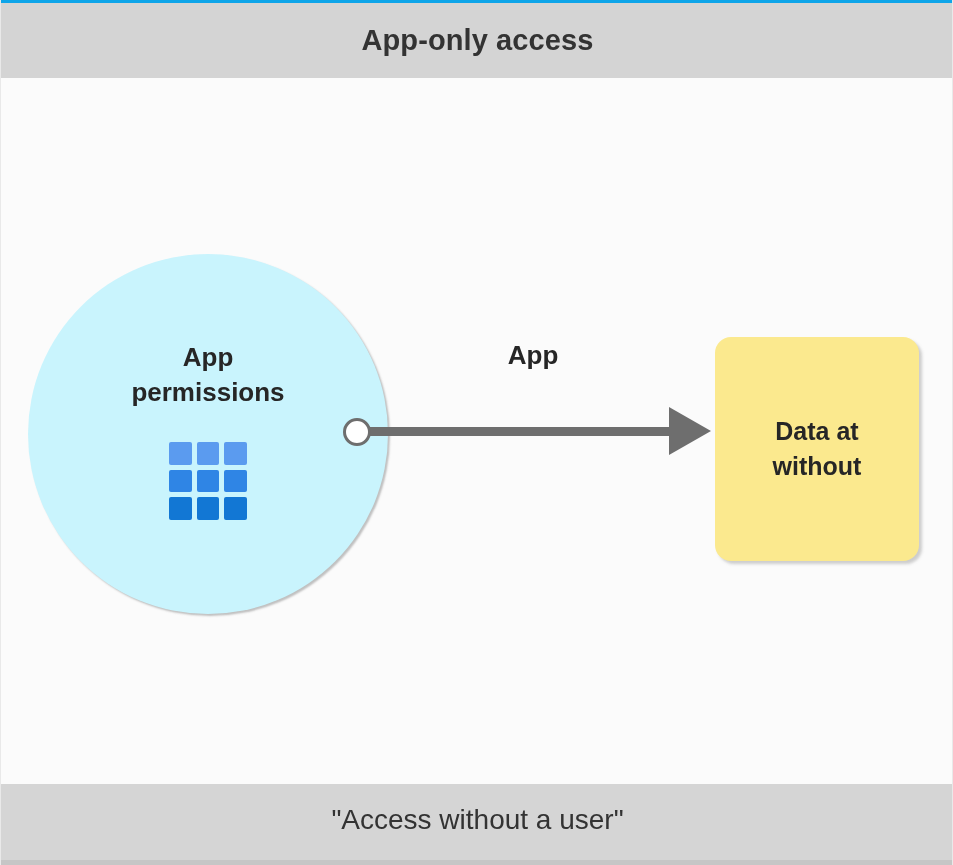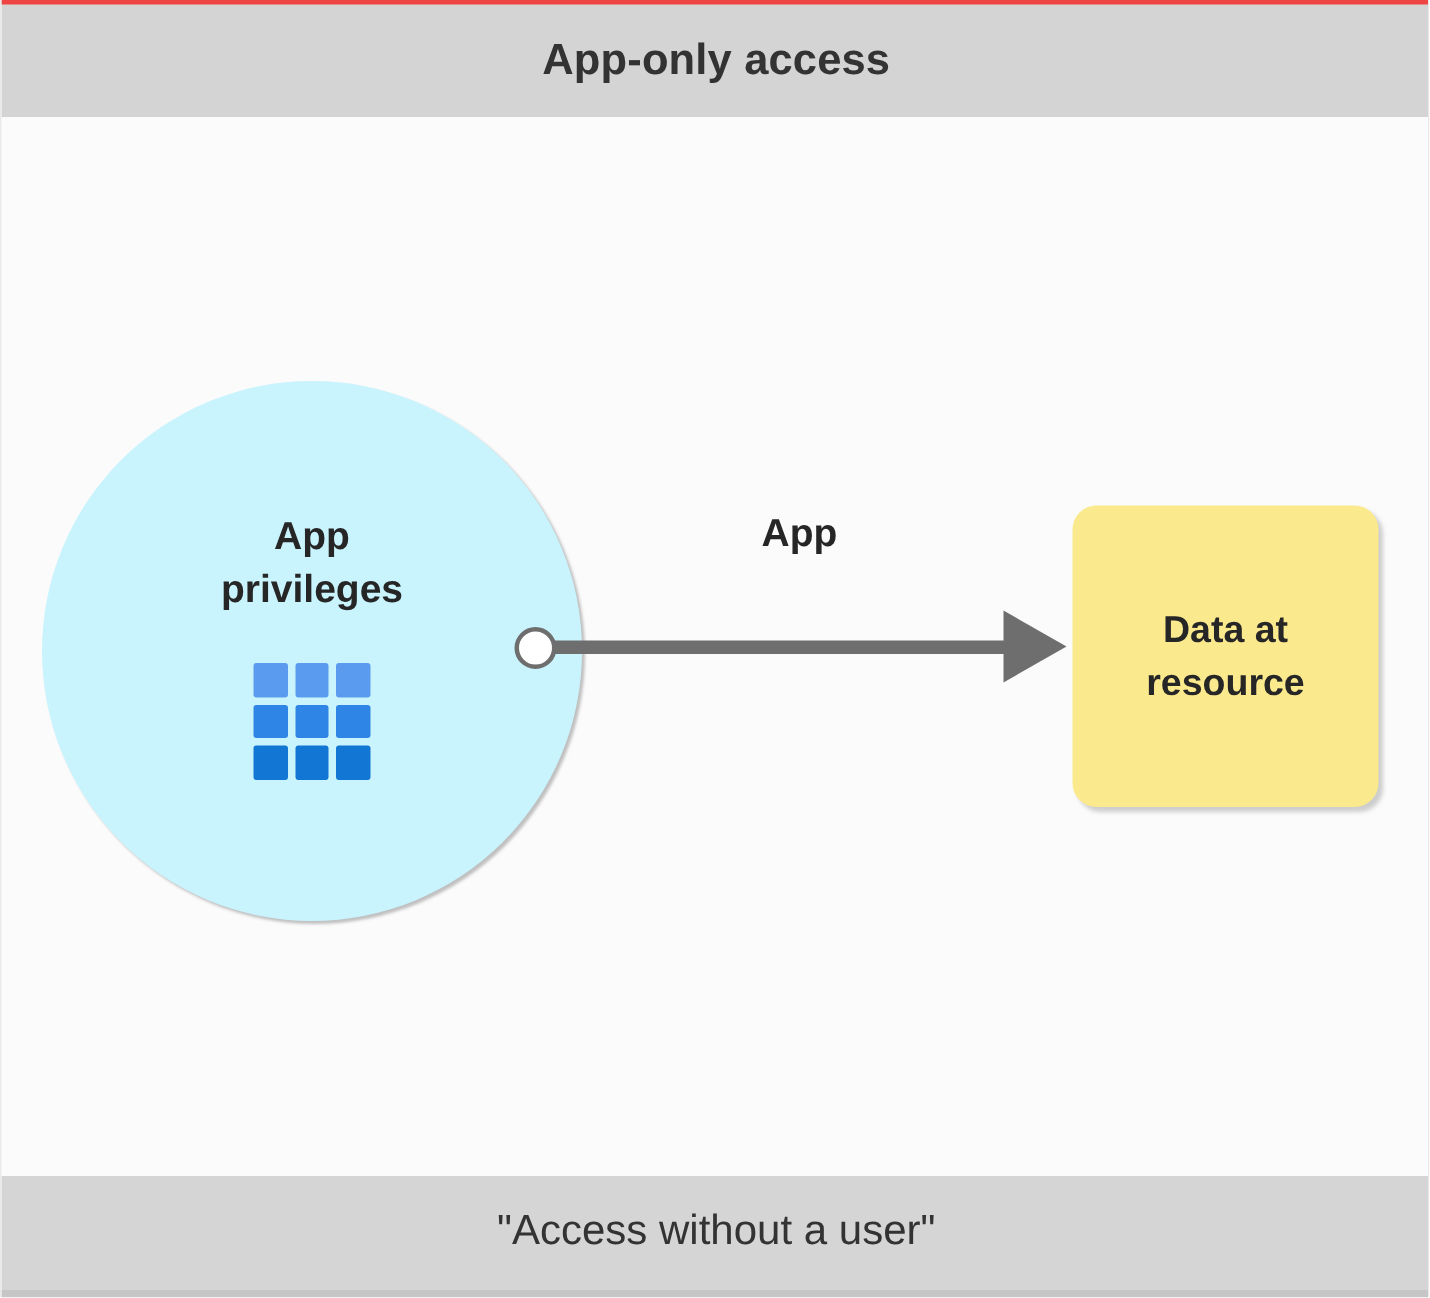--- a/index.html
+++ b/index.html
@@ -27,21 +27,21 @@
     position: absolute;
     left: 0;
     top: 0;
     width: 953px;
     height: 78px;
     background: #d4d4d4;
     display: flex;
     align-items: center;
     justify-content: center;
     box-sizing: border-box;
-    border-top: 3px solid #ef4444;
+    border-top: 3px solid #0ea5e9;
   }
   .band-header .title {
     font-size: 29px;
     font-weight: bold;
     color: #333333;
     letter-spacing: 0.1px;
   }
 
   
   .band-footer {
@@ -163,21 +163,21 @@
     color: #262626;
     line-height: 1.35;
   }
 
   
   .resource-box {
     position: absolute;
     left: 714px;
     top: 337px;
     width: 204px;
-    height: 201px;
+    height: 224px;
     background: #fbe98e;
     border-radius: 16px;
     box-shadow: 3px 3px 3px rgba(120,120,120,0.35);
     display: flex;
     align-items: center;
     justify-content: center;
   }
   .resource-box .box-label {
     text-align: center;
     font-size: 25px;
@@ -193,21 +193,21 @@
 
   <div class="band-header">
     <span class="title">App-only access</span>
   </div>
 
   <div class="canvas"></div>
 
   <div class="perm-circle"></div>
   <div class="perm-circle-label">
     <div>App</div>
-    <div>privileges</div>
+    <div>permissions</div>
   </div>
 
   <div class="grid-icon">
     <i class="r1"></i>
     <i class="r1"></i>
     <i class="r1"></i>
     <i class="r2"></i>
     <i class="r2"></i>
     <i class="r2"></i>
     <i class="r3"></i>
@@ -219,21 +219,21 @@
 
   <div class="arrow-line"></div>
   <div class="arrow-head"></div>
   <div class="arrow-label">
     <div>App</div>
   </div>
 
   <div class="resource-box">
     <div class="box-label">
       <div>Data at</div>
-      <div>resource</div>
+      <div>without</div>
     </div>
   </div>
 
   <div class="band-footer">
     <span class="caption">"Access without a user"</span>
   </div>
 
 </div>
 
 </body></html>

